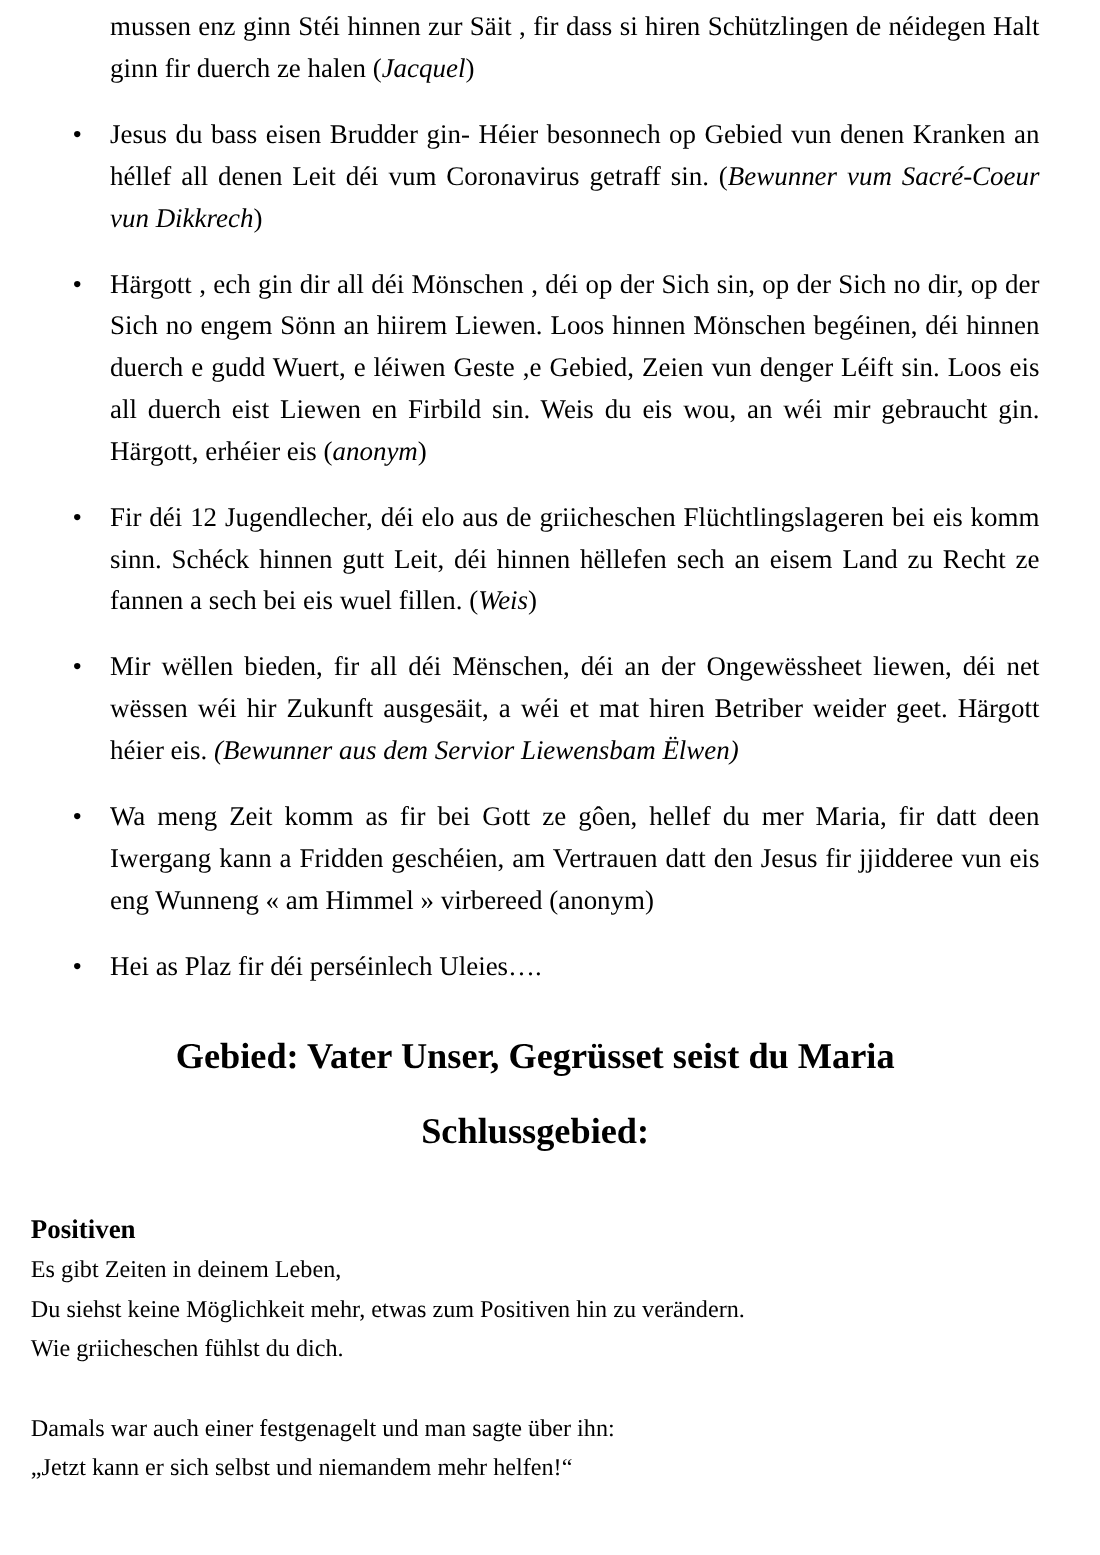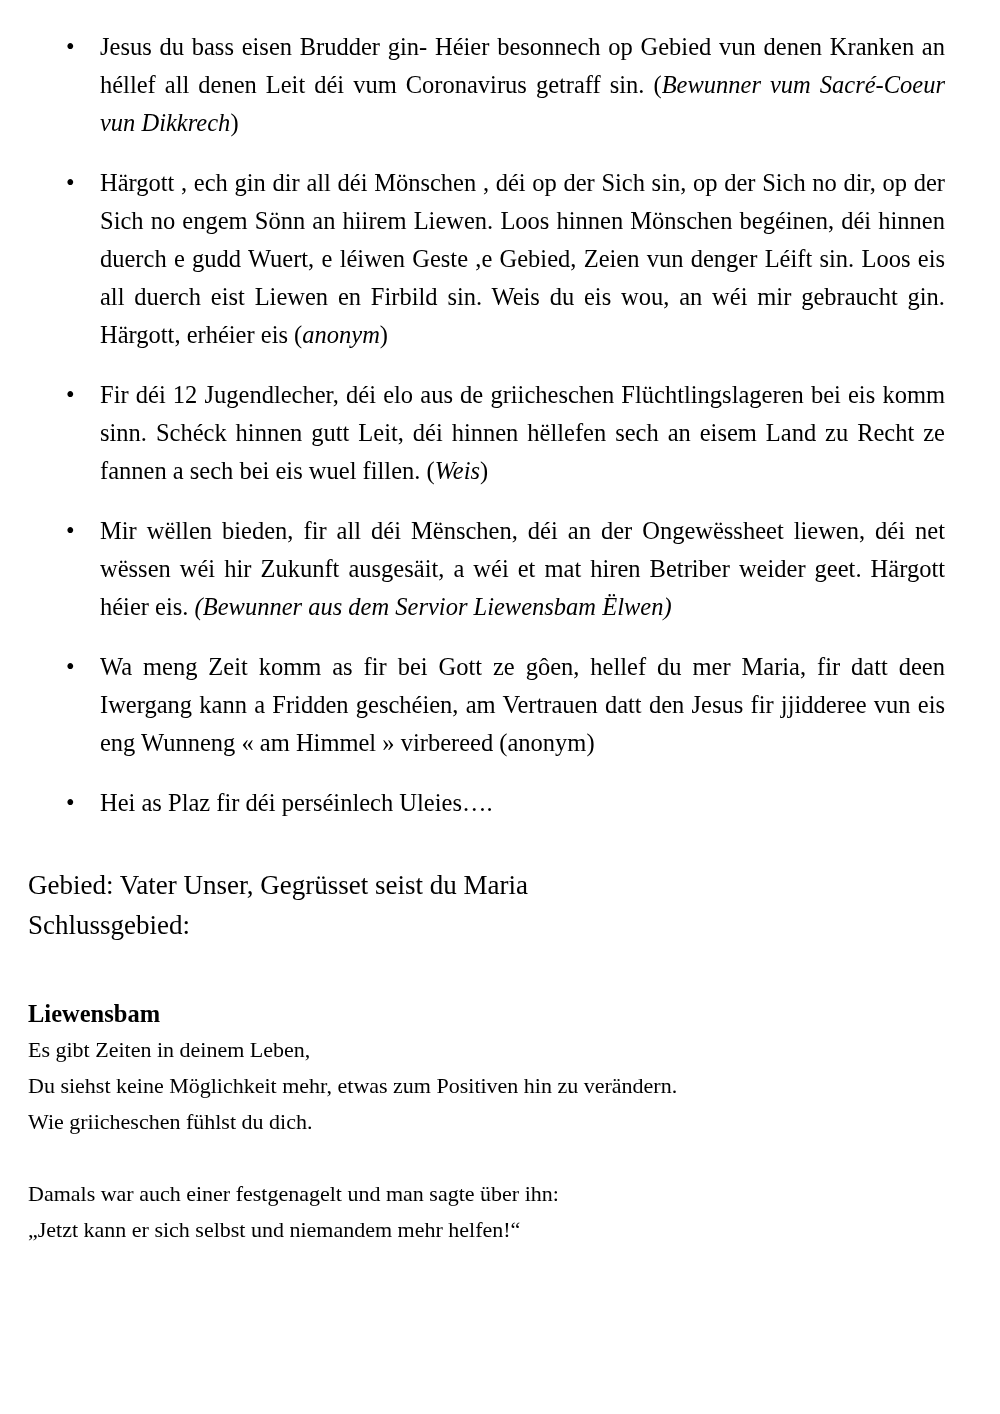--- a/index.html
+++ b/index.html
@@ -67,29 +67,29 @@
   .bullet-item > .line-body {
     display: block;
   }
 
   em.attrib {
     font-style: italic;
   }
 
   
   .section-heading {
-    font-size: 27px;
-    font-weight: normal;
+    font-size: 33px;
+    font-weight: bold;
     line-height: 38px;
     margin: 0;
     padding: 0;
-    text-align: left;
+    text-align: center;
   }
   .heading-gebied { margin-top: 44px; }
-  .heading-schluss { margin-top: 2px; }
+  .heading-schluss { margin-top: 30px; }
 
   
   .poem {
     margin: 0;
     padding: 0;
   }
   .poem-title {
     font-size: 24.5px;
     font-weight: bold;
     line-height: 36px;
@@ -108,20 +108,23 @@
   }
   .poem-line.blank {
     height: 36px;
   }
 </style>
 </head>
 <body>
 
 <div class="page">
 
+  <div class="intro-para">
+    <span>mussen enz ginn Stéi hinnen zur Säit , fir dass si hiren Schützlingen de néidegen Halt ginn fir duerch ze halen (</span><em class="attrib">Jacquel</em><span>)</span>
+  </div>
 
   <div class="prayer-block">
 
     <div class="bullet-item">
       <span class="bullet-marker">•</span>
       <span class="line-body"><span>Jesus du bass eisen Brudder gin- Héier besonnech op Gebied vun denen Kranken an héllef all denen Leit déi vum Coronavirus getraff sin. (</span><em class="attrib">Bewunner vum Sacré-Coeur vun Dikkrech</em><span>)</span></span>
     </div>
 
     <div class="bullet-item">
       <span class="bullet-marker">•</span>
@@ -148,21 +151,21 @@
       <span class="line-body"><span>Hei as Plaz fir déi perséinlech Uleies….</span></span>
     </div>
 
   </div>
 
   <div class="section-heading heading-gebied">Gebied: Vater Unser, Gegrüsset seist du Maria</div>
   <div class="section-heading heading-schluss">Schlussgebied:</div>
 
   <div class="poem">
     <div class="poem-title-wrap">
-      <div class="poem-title">Liewensbam</div>
+      <div class="poem-title">Positiven</div>
     </div>
 
     <div class="poem-line">Es gibt Zeiten in deinem Leben,</div>
     <div class="poem-line">Du siehst keine Möglichkeit mehr, etwas zum Positiven hin zu verändern.</div>
     <div class="poem-line">Wie griicheschen fühlst du dich.</div>
     <div class="poem-line blank"></div>
     <div class="poem-line">Damals war auch einer festgenagelt und man sagte über ihn:</div>
     <div class="poem-line">„Jetzt kann er sich selbst und niemandem mehr helfen!“</div>
 
   </div>

